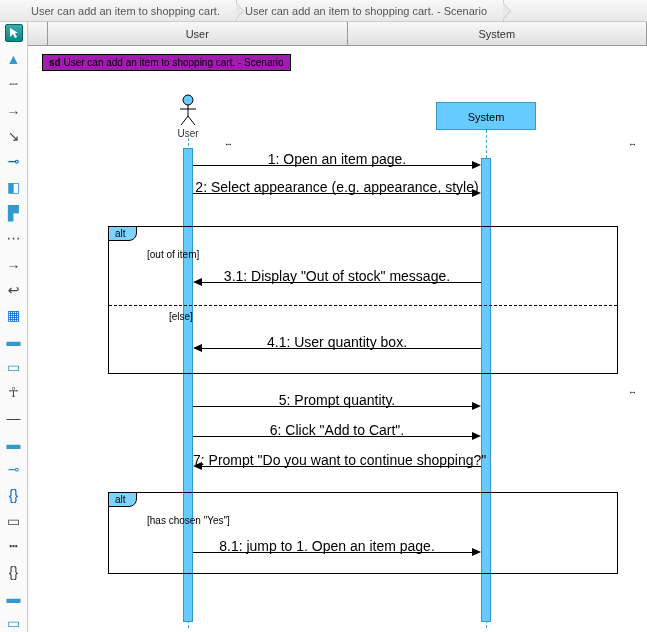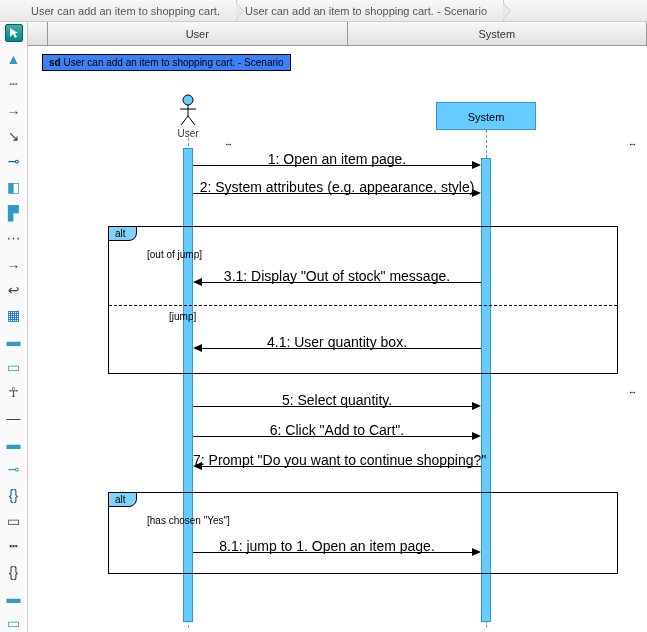--- a/index.html
+++ b/index.html
@@ -12,21 +12,21 @@
 .toolbar{width:28px;background:#fafafa;border-right:1px solid #ccc;display:flex;flex-direction:column;align-items:center;padding-top:2px;gap:8px}
 .tool{width:18px;height:18px;display:flex;align-items:center;justify-content:center;cursor:pointer;font-size:14px;color:#444}
 .tool.sel{background:linear-gradient(#4aa,#088);border:1px solid #066;border-radius:2px}
 .canvas-wrap{flex:1;display:flex;flex-direction:column}
 .headers{height:24px;display:flex;border-bottom:1px solid #999}
 .hcell{border-right:1px solid #999;background:linear-gradient(#f8f8f8,#e0e0e0);text-align:center;line-height:24px;color:#333}
 .hcell.corner{width:20px}
 .hcell.user{flex:1}
 .hcell.sys{flex:1}
 .canvas{flex:1;position:relative;background:#fff}
-.frame-label{position:absolute;left:14px;top:8px;border:1px solid #000;padding:2px 6px;font-size:10px;background:#3b82f6}
+.frame-label{position:absolute;left:14px;top:8px;border:1px solid #000;padding:2px 6px;font-size:10px;background:#a21caf}
 .frame-label b{font-weight:bold}
 .actor{position:absolute;text-align:center}
 .actor svg{display:block;margin:0 auto}
 .actor-label{font-size:10px;color:#333;margin-top:2px}
 .lifeline{position:absolute;width:1px;border-left:1px dashed #4ac}
 .activation{position:absolute;width:10px;background:#6cf;border:1px solid #39c}
 .sysbox{position:absolute;width:100px;height:28px;background:#6cf;border:1px solid #39c;text-align:center;line-height:28px;font-size:11px;color:#000}
 .msg{position:absolute;height:16px}
 .msg-line{position:absolute;top:14px;height:1px;background:#000}
 .msg-arrow{position:absolute;top:10px;width:0;height:0;border-top:4px solid transparent;border-bottom:4px solid transparent}
@@ -113,44 +113,44 @@
       <div class="handle" style="left:196px;top:92px">↔</div>
       <div class="handle" style="left:600px;top:92px">↔</div>
       <div class="handle" style="left:600px;top:340px">↔</div>
 
       <div class="msg" style="left:165px;top:105px;width:288px">
         <div class="msg-label">1: Open an item page.</div>
         <div class="msg-line" style="left:0;width:280px"></div>
         <div class="msg-arrow right" style="left:279px"></div>
       </div>
       <div class="msg" style="left:165px;top:133px;width:288px">
-        <div class="msg-label">2: System attributes (e.g. appearance, style)</div>
+        <div class="msg-label">2: Select appearance (e.g. appearance, style)</div>
         <div class="msg-line" style="left:0;width:280px"></div>
         <div class="msg-arrow right" style="left:279px"></div>
       </div>
 
       <div class="alt-frame" style="left:80px;top:180px;width:510px;height:148px">
         <div class="alt-label">alt</div>
-        <div class="guard" style="left:38px;top:22px">[out of jump]</div>
+        <div class="guard" style="left:38px;top:22px">[out of item]</div>
         <div class="alt-divider" style="top:78px"></div>
-        <div class="guard" style="left:60px;top:84px">[jump]</div>
+        <div class="guard" style="left:60px;top:84px">[else]</div>
       </div>
       <div class="msg" style="left:165px;top:222px;width:288px">
         <div class="msg-label">3.1: Display "Out of stock" message.</div>
         <div class="msg-line" style="left:8px;width:280px"></div>
         <div class="msg-arrow left" style="left:0"></div>
       </div>
       <div class="msg" style="left:165px;top:288px;width:288px">
         <div class="msg-label">4.1: User quantity box.</div>
         <div class="msg-line" style="left:8px;width:280px"></div>
         <div class="msg-arrow left" style="left:0"></div>
       </div>
 
       <div class="msg" style="left:165px;top:346px;width:288px">
-        <div class="msg-label">5: Select quantity.</div>
+        <div class="msg-label">5: Prompt quantity.</div>
         <div class="msg-line" style="left:0;width:280px"></div>
         <div class="msg-arrow right" style="left:279px"></div>
       </div>
       <div class="msg" style="left:165px;top:376px;width:288px">
         <div class="msg-label">6: Click "Add to Cart".</div>
         <div class="msg-line" style="left:0;width:280px"></div>
         <div class="msg-arrow right" style="left:279px"></div>
       </div>
       <div class="msg" style="left:165px;top:406px;width:288px">
         <div class="msg-label">7: Prompt "Do you want to continue shopping?"</div>

